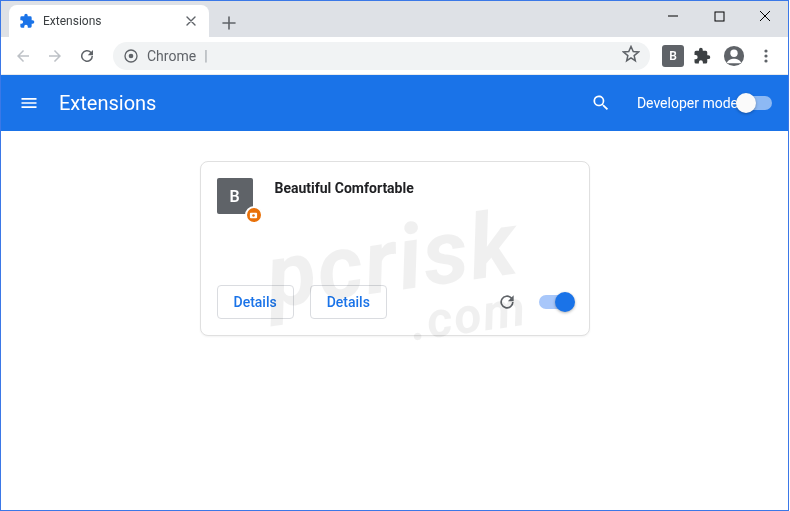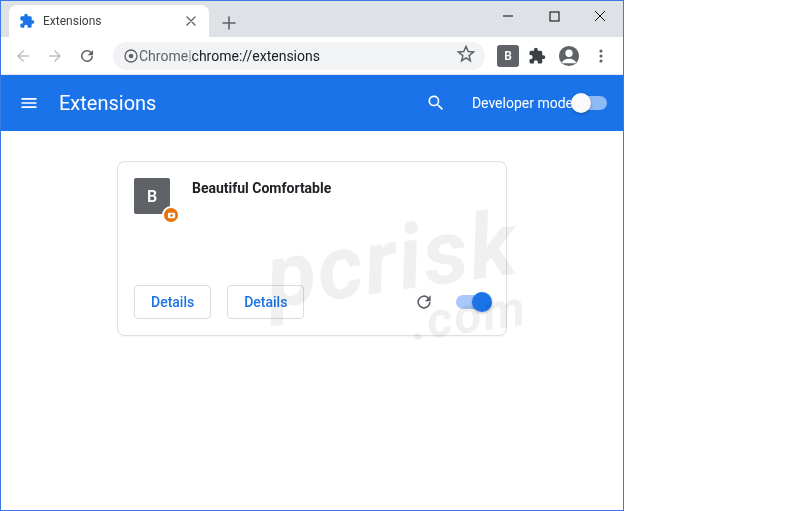--- a/index.html
+++ b/index.html
@@ -5,21 +5,21 @@
   * { box-sizing: border-box; margin: 0; padding: 0; }
   body {
     font-family: 'Segoe UI', Roboto, Arial, sans-serif;
     width: 790px;
     height: 511px;
     background: #fff;
     overflow: hidden;
     position: relative;
   }
   .window-frame {
-    width: 624px;
+    width: 789px;
     height: 511px;
     border: 1px solid #3b78e7;
     display: flex;
     flex-direction: column;
     background: #f0abfc;
   }
   
   .titlebar {
     height: 36px;
     display: flex;
@@ -92,21 +92,21 @@
   .nav-btn.disabled { color: #bdc1c6; cursor: default; }
   .omnibox {
     flex: 1;
     height: 28px;
     margin: 0 8px;
     background: #f1f3f4;
     border-radius: 14px;
     display: flex;
     align-items: center;
     padding: 0 10px;
-    gap: 0;
+    gap: 8px;
     font-size: 14px;
     color: #202124;
   }
   .omnibox .lock { color: #5f6368; display:flex; align-items:center; }
   .omnibox .scheme { color: #5f6368; }
   .omnibox .sep { color: #9aa0a6; }
   .omnibox .star { margin-left: auto; color: #5f6368; cursor: pointer; }
   .ext-badge {
     width: 22px; height: 22px;
     background: #5f6368;
@@ -313,21 +313,20 @@
     </div>
     <div class="omnibox">
       <span class="lock">
         <svg width="16" height="16" viewBox="0 0 24 24" fill="#5f6368">
             <circle cx="12" cy="12" r="9" fill="none" stroke="#5f6368" stroke-width="2"></circle>
             <circle cx="12" cy="12" r="3.5" fill="#5f6368"></circle>
           </svg>
       </span>
       <span class="scheme">Chrome</span>
       <span class="sep">|</span>
-      <span>chrome://extensions</span>
       <span class="star">
         <svg width="18" height="18" viewBox="0 0 24 24" fill="none" stroke="#5f6368" stroke-width="2">
             <path d="M12 17.3 6.2 21l1.6-6.8L2 9.3l7-.6L12 2l3 6.7 7 .6-5.8 4.9L17.8 21z"></path>
           </svg>
       </span>
     </div>
     <div class="ext-badge">B</div>
     <div class="toolbar-icon">
       <svg width="18" height="18" viewBox="0 0 24 24" fill="#3c4043">
           <path d="M20.5 11H19V7a2 2 0 0 0-2-2h-4V3.5a2.5 2.5 0 1 0-5 0V5H4a2 2 0 0 0-2 2v3.8h1.5a2.7 2.7 0 0 1 0 5.4H2V20a2 2 0 0 0 2 2h3.8v-1.5a2.7 2.7 0 0 1 5.4 0V22H17a2 2 0 0 0 2-2v-4h1.5a2.5 2.5 0 1 0 0-5z"></path>

